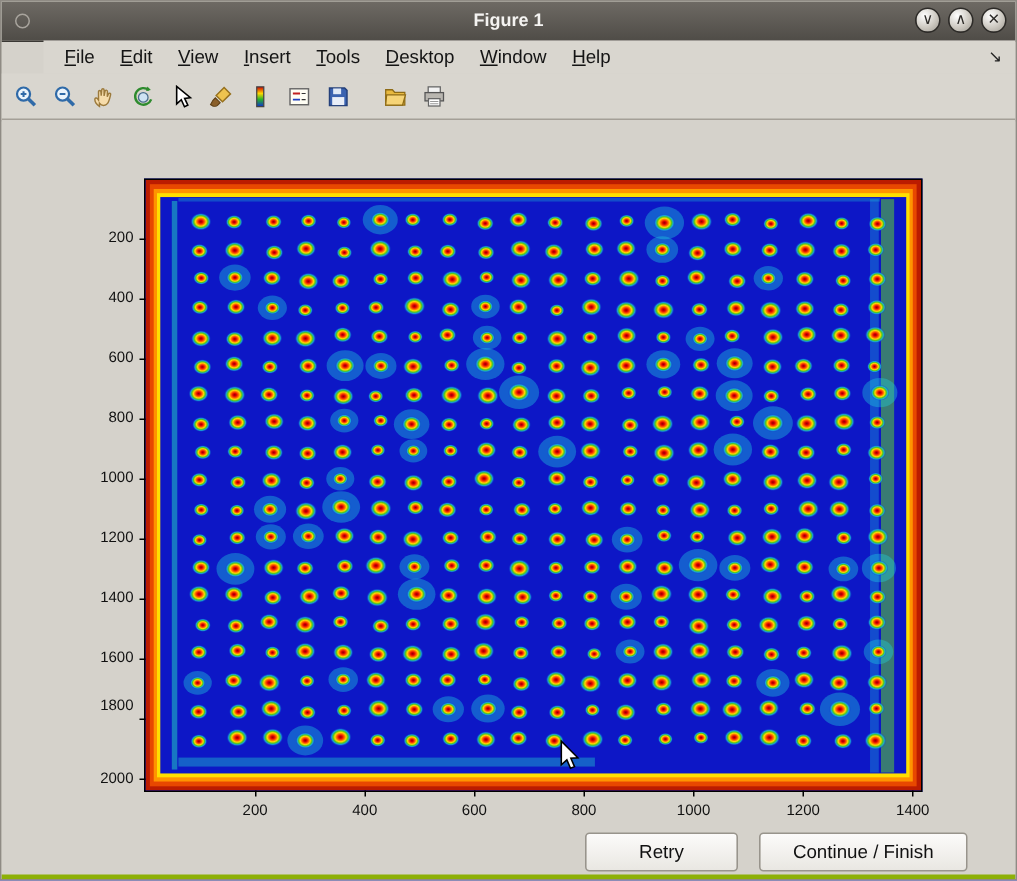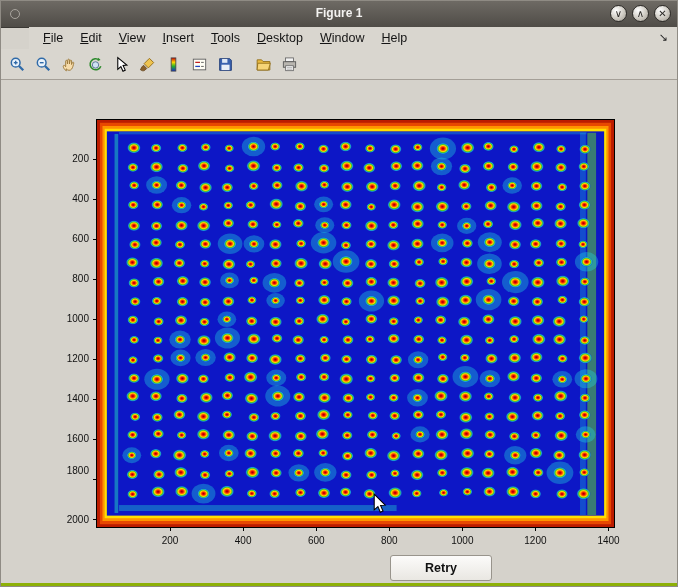--- a/index.html
+++ b/index.html
@@ -29,21 +29,21 @@
 
   .axes{position:absolute;left:95px;top:38px;width:517px;height:407px;border:1px solid #000;background:#0d17c6;}
   #plot{position:absolute;inset:0;width:100%;height:100%;display:block;}
 
   .tickmark-x{position:absolute;width:1px;height:4px;background:#000;top:100%;}
   .tickmark-y{position:absolute;height:1px;width:4px;background:#000;right:100%;}
   .tlabel{position:absolute;font-size:10px;color:#111;}
   .tlabel-x{width:44px;text-align:center;}
   .tlabel-y{width:36px;text-align:right;left:-44px;}
 
-  .uibtn{position:absolute;height:26px;background:linear-gradient(#fcfbfa,#e9e7e2);border:1px solid #98948c;border-radius:3px;font-size:12.5px;font-family:"Liberation Sans",sans-serif;color:#111;font-weight:bold;}
+  .uibtn{position:absolute;height:26px;background:linear-gradient(#fcfbfa,#e9e7e2);border:1px solid #98948c;border-radius:3px;font-size:12.5px;font-family:"Liberation Sans",sans-serif;color:#111;}
   .btn-retry{left:389px;top:474px;width:102px;}
   .btn-cont{left:505px;top:474px;width:139px;}
 
   .cursor{position:absolute;left:372px;top:412px;}
 
   .desktop-strip{position:absolute;left:0;right:0;bottom:0;height:3px;background:#8db007;}
 </style>
 </head>
 <body>
 
@@ -645,20 +645,21 @@
         <div class="tlabel tlabel-y" style="top: 272.814px;">1400</div>
         <div class="tickmark-y" style="top: 318.716px;"></div>
         <div class="tlabel tlabel-y" style="top: 312.716px;">1600</div>
         <div class="tickmark-y" style="top: 358.618px;"></div>
         <div class="tlabel tlabel-y" style="top: 345px;">1800</div>
         <div class="tickmark-y" style="top: 398.52px;"></div>
         <div class="tlabel tlabel-y" style="top: 394px;">2000</div>
       </div>
 
     <button class="uibtn btn-retry">Retry</button>
+    <button class="uibtn btn-cont">Continue / Finish</button>
 
     <svg class="cursor" viewBox="0 0 12 19" width="14" height="22" xmlns="http://www.w3.org/2000/svg">
       <path d="M1 1v13.6l3.2-2.9 2.1 4.9 2.3-1-2.1-4.8 4-.3z" fill="#fff" stroke="#000" stroke-width="0.9"></path>
     </svg>
 
   </div>
 
   <div class="desktop-strip"></div>
 </div>
 

